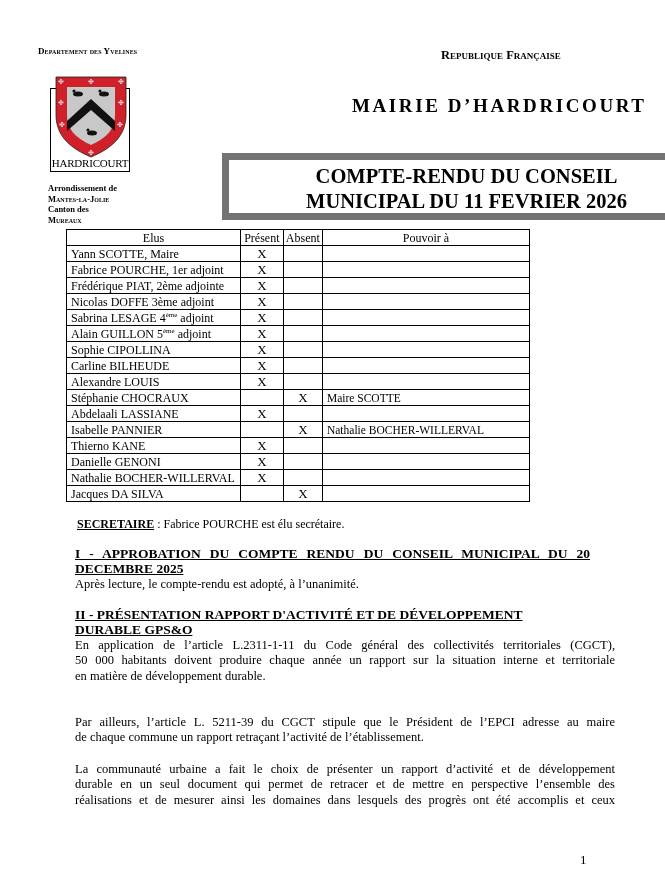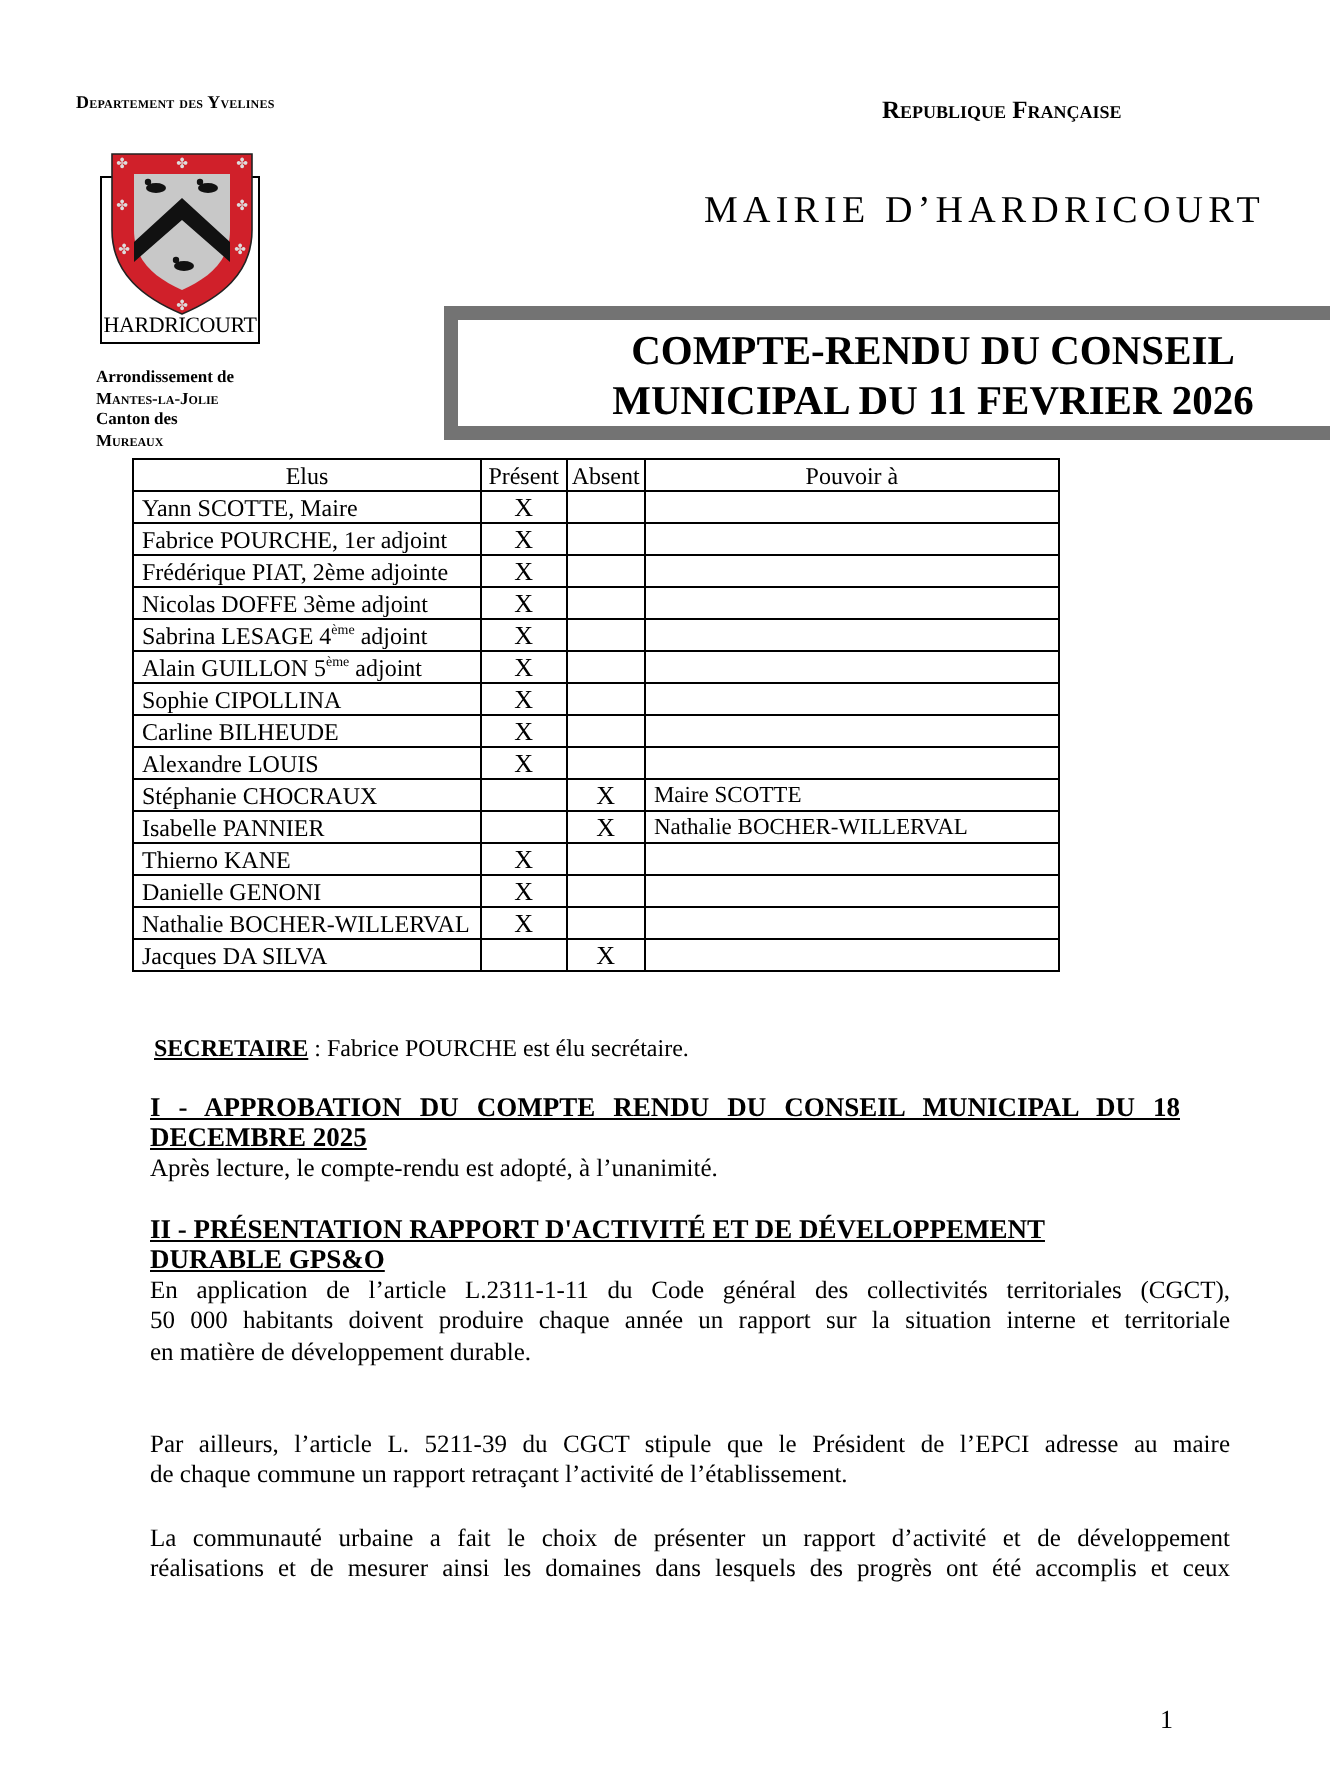--- a/index.html
+++ b/index.html
@@ -7,21 +7,21 @@
          font-family: "Liberation Serif", "DejaVu Serif", serif; color: #000; }
   .abs { position: absolute; }
   .smallcaps { font-variant: small-caps; font-weight: bold; }
   #dept { left: 38px; top: 46px; font-size: 9px; letter-spacing: 0.1px; }
   #republique { left: 441px; top: 48px; font-size: 12.5px; }
   #logo { left: 50px; top: 75px; width: 82px; height: 96px; }
   #logo-frame { left: 50px; top: 88px; width: 80px; height: 84px; border: 1px solid #000; box-sizing: border-box; }
   #logo-name { left: 51px; top: 157px; width: 78px; text-align: center; font-size: 11px; letter-spacing: -0.2px; }
   #arr { left: 48px; top: 183px; width: 108px; font-size: 8.5px; font-weight: bold; line-height: 10.5px; }
   #arr span { display: block; }
-  #mairie { left: 352px; top: 95px; font-size: 19px; font-weight: normal; letter-spacing: 2.6px; }
+  #mairie { left: 352px; top: 95px; font-size: 19px; font-weight: bold; letter-spacing: 2.6px; }
   #titlebox { left: 176px; top: 153px; width: 473px; height: 67px; border: 7px solid #737373; box-sizing: border-box;
               text-align: center; font-weight: bold; font-size: 20.5px; line-height: 25px; padding-top: 4px; margin-left: 46px; }
   #titlebox div { position: relative; left: 8px; }
   table#elus { left: 66px; top: 229px; width: 464px; border-collapse: collapse; font-size: 12px; }
   #elus td, #elus th { border: 1px solid #000; height: 15px; padding: 0 0 0 4px; line-height: 14px; font-weight: normal; white-space: nowrap; }
   #elus th { text-align: center; padding: 0; }
   #elus td.c { text-align: center; padding: 0; font-size: 13px; }
   #elus td.p { font-size: 11.5px; }
   col.c1 { width: 213px; } col.c2 { width: 91px; } col.c3 { width: 71px; } col.c4 { width: 176px; }
   sup { font-size: 7px; line-height: 0; }
@@ -155,20 +155,26 @@
         <td class="c"></td>
         <td class="p"></td>
       </tr>
       <tr>
         <td><span>Stéphanie CHOCRAUX</span></td>
         <td class="c"></td>
         <td class="c">X</td>
         <td class="p">Maire SCOTTE</td>
       </tr>
       <tr>
+        <td><span>Abdelaali LASSIANE</span></td>
+        <td class="c">X</td>
+        <td class="c"></td>
+        <td class="p"></td>
+      </tr>
+      <tr>
         <td><span>Isabelle PANNIER</span></td>
         <td class="c"></td>
         <td class="c">X</td>
         <td class="p">Nathalie BOCHER-WILLERVAL</td>
       </tr>
       <tr>
         <td><span>Thierno KANE</span></td>
         <td class="c">X</td>
         <td class="c"></td>
         <td class="p"></td>
@@ -192,37 +198,38 @@
         <td class="p"></td>
       </tr>
     </tbody>
 </table>
 
 <div class="abs" id="secretaire">
   <span class="u">SECRETAIRE</span><span> : Fabrice POURCHE est élu secrétaire.</span>
 </div>
 
 <div class="abs h" id="s1-title">
-  <span class="l1">I - APPROBATION DU COMPTE RENDU DU CONSEIL MUNICIPAL DU 18</span>
+  <span class="l1">I - APPROBATION DU COMPTE RENDU DU CONSEIL MUNICIPAL DU 20</span>
   <span>DECEMBRE 2025</span>
 </div>
 <div class="abs" id="s1-body">Après lecture, le compte-rendu est adopté, à l’unanimité.</div>
 
 <div class="abs h" id="s2-title">
   <span style="display:block">II - PRÉSENTATION RAPPORT D'ACTIVITÉ ET DE DÉVELOPPEMENT</span>
   <span>DURABLE GPS&amp;O</span>
 </div>
 
 <div class="abs p" id="s2-p1">
     <span class="ln">En application de l’article L.2311-1-11 du Code général des collectivités territoriales (CGCT),</span>
     <span class="ln">50 000 habitants doivent produire chaque année un rapport sur la situation interne et territoriale</span>
     <span class="ln last">en matière de développement durable.</span>
   </div>
 <div class="abs p" id="s2-p2">
     <span class="ln">Par ailleurs, l’article L. 5211-39 du CGCT stipule que le Président de l’EPCI adresse au maire</span>
     <span class="ln last">de chaque commune un rapport retraçant l’activité de l’établissement.</span>
   </div>
 <div class="abs p" id="s2-p3">
     <span class="ln">La communauté urbaine a fait le choix de présenter un rapport d’activité et de développement</span>
+    <span class="ln">durable en un seul document qui permet de retracer et de mettre en perspective l’ensemble des</span>
     <span class="ln">réalisations et de mesurer ainsi les domaines dans lesquels des progrès ont été accomplis et ceux</span>
   </div>
 
 <div class="abs" id="pagenum">1</div>
 
 </body></html>

